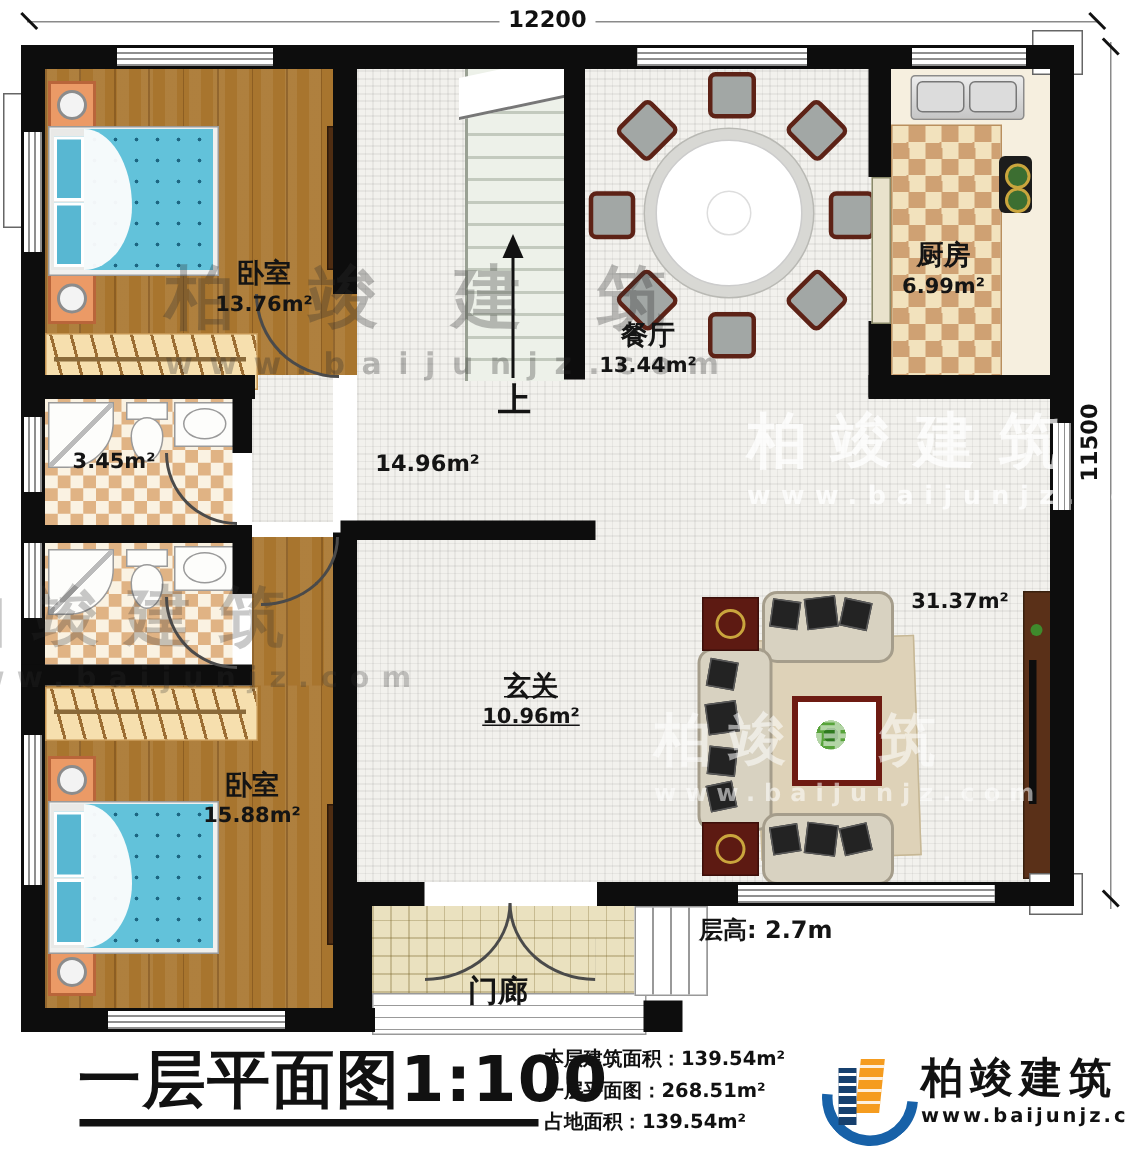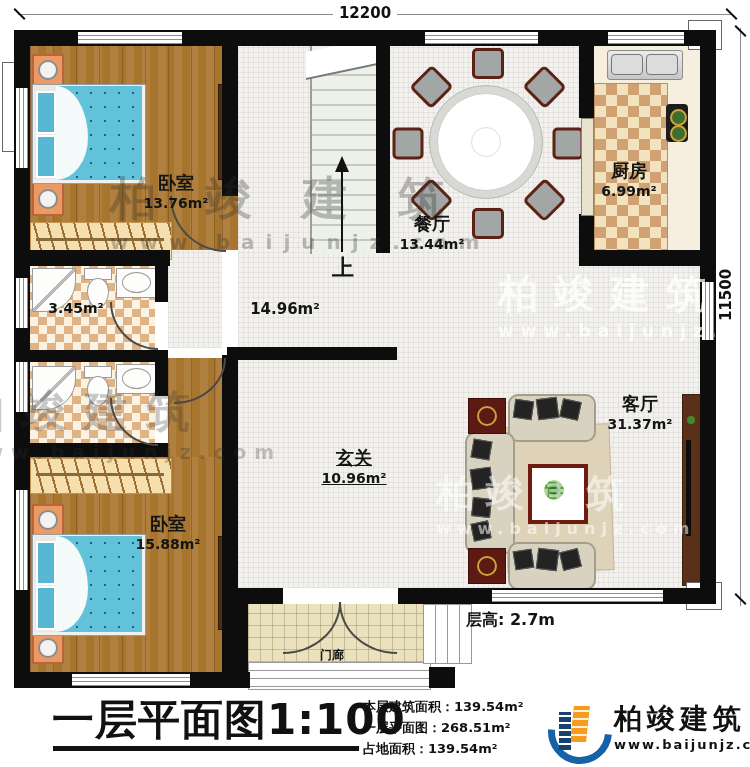--- a/index.html
+++ b/index.html
@@ -243,29 +243,28 @@
     <span class="ar">3.45m²</span>
   </div>
   <div class="lbl" style="left:225px;top:300px;width:120px;">
     <span class="ar" style="font-size:15px;">14.96m²</span>
   </div>
   <div class="lbl" style="left:294px;top:447px;width:120px;text-decoration:underline;">
     <span class="nm">玄关</span>
     <span class="ar">10.96m²</span>
   </div>
   <div class="lbl" style="left:580px;top:393px;width:120px;">
-    <span class="nm">客厅</span>
     <span class="ar">31.37m²</span>
   </div>
   <div class="lbl" style="left:108px;top:513px;width:120px;">
     <span class="nm">卧室</span>
     <span class="ar">15.88m²</span>
   </div>
   <div class="lbl" style="left:272px;top:648px;width:120px;">
-    <span class="nm" style="font-size:12px;">门廊</span>
+    <span class="nm" style="font-size:20px;">门廊</span>
   </div>
   <div class="lbl" style="left:466px;top:610px;width:130px;text-align:left;font-size:16px;">
     <span>层高:</span>
     <span>2.7m</span>
   </div>
 
   <div class="dimline" style="left:18px;top:14px;width:714px;height:1px;"></div>
   <div class="tick" style="left:12px;top:13px;"></div>
   <div class="tick" style="left:724px;top:13px;"></div>
   <div class="dimtxt" style="left:333px;top:4px;width:64px;">12200</div>

